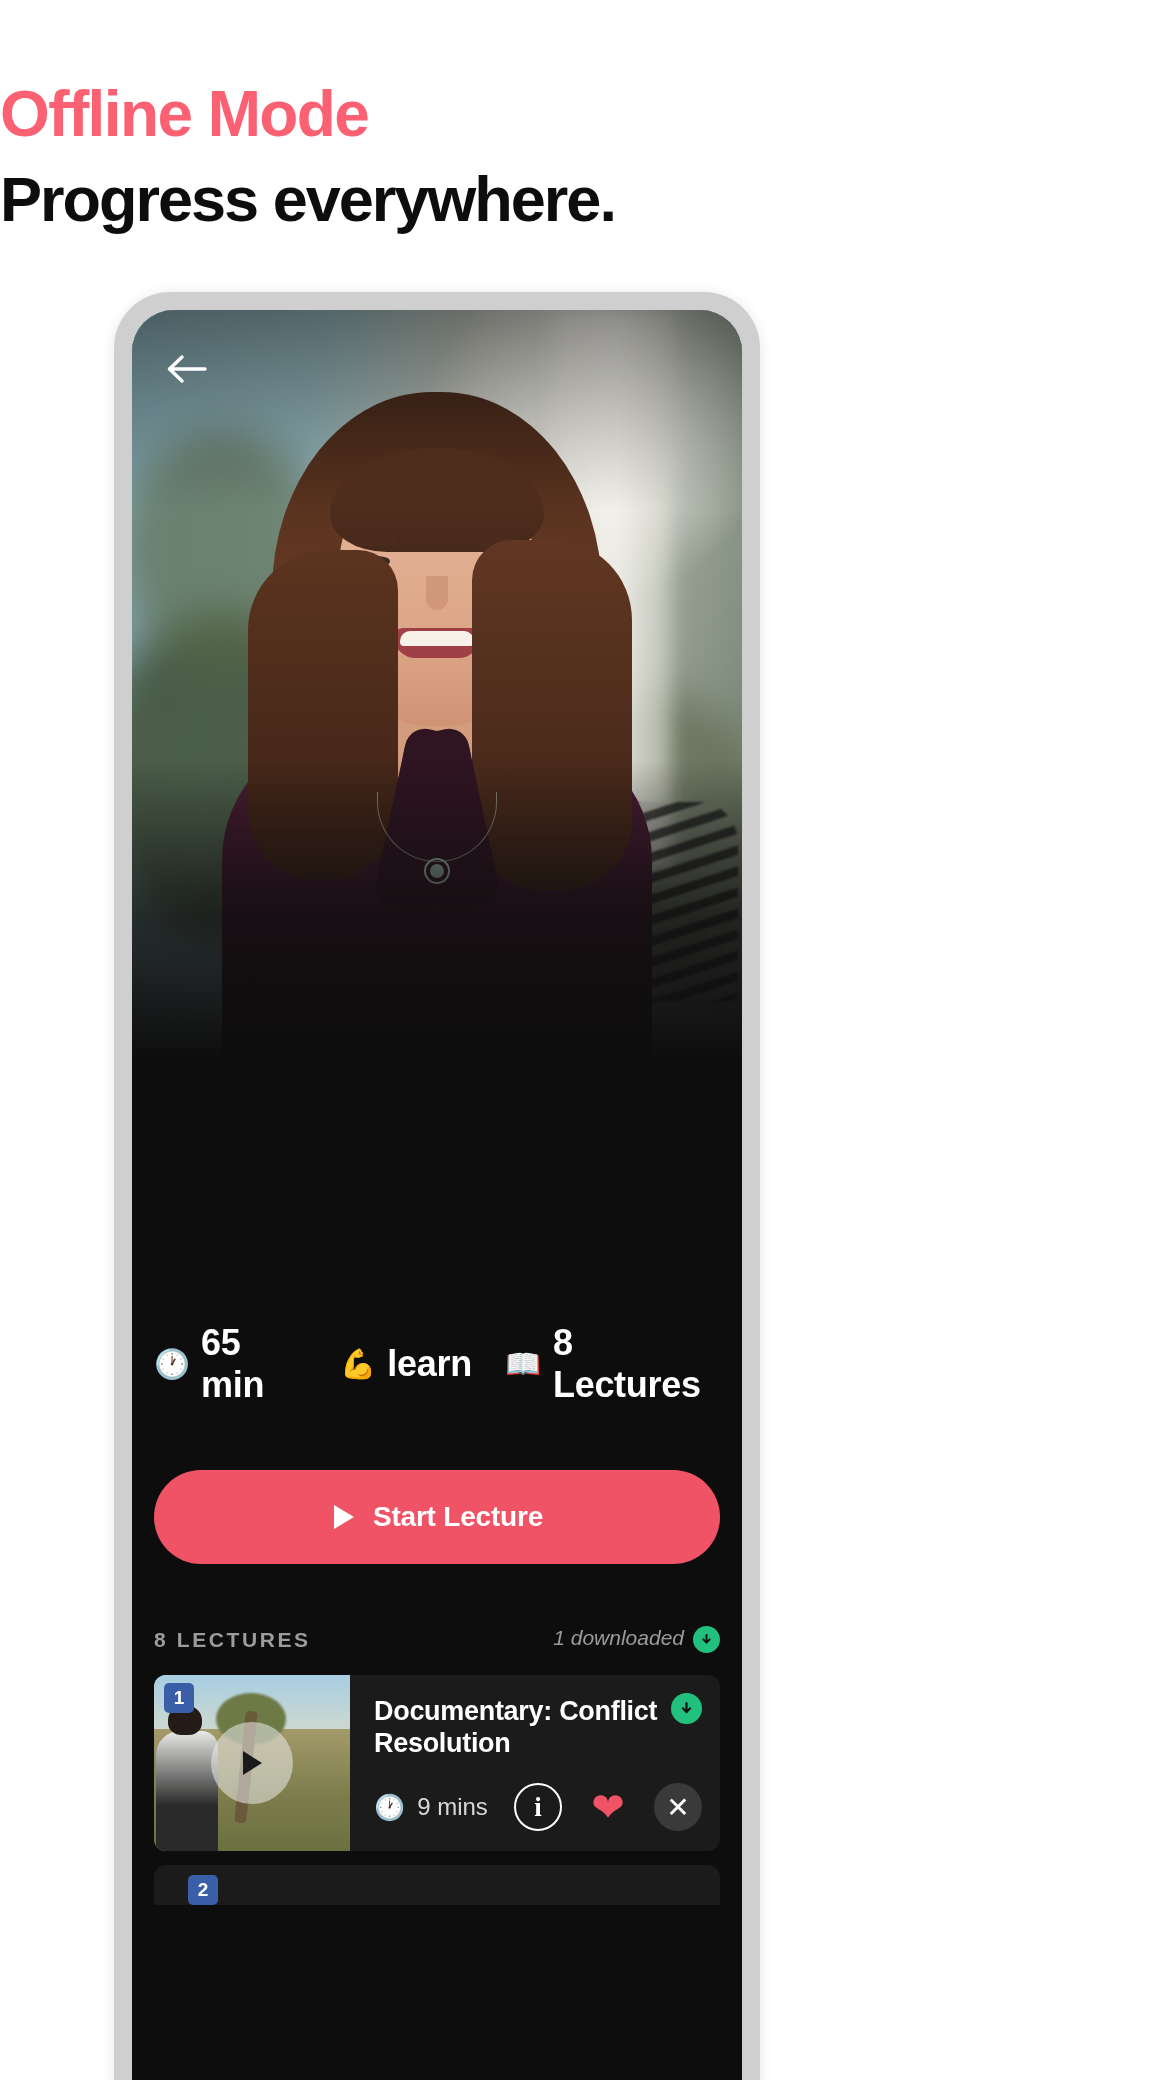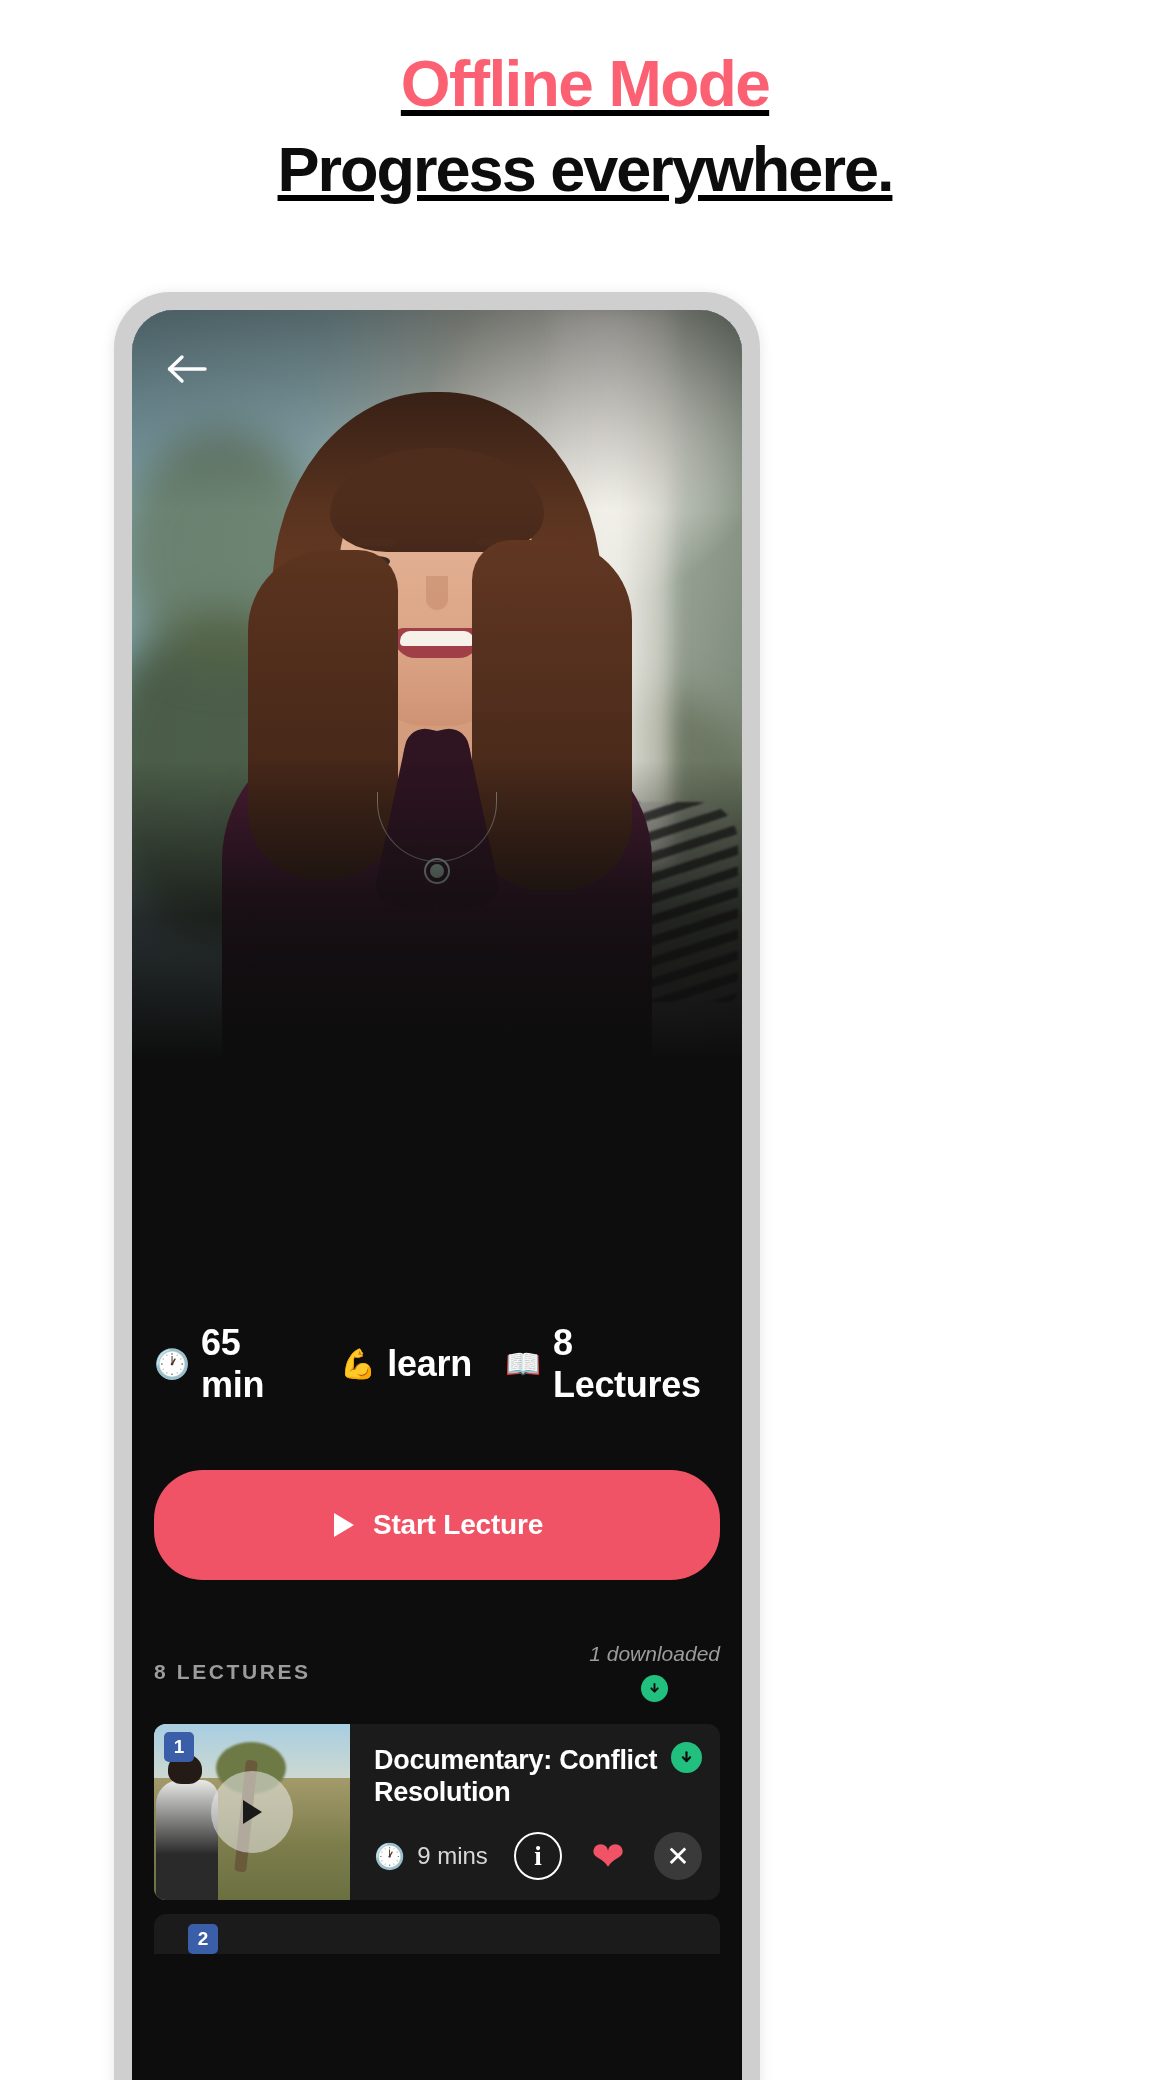--- a/index.html
+++ b/index.html
@@ -7,23 +7,21 @@
   body {
     background:#ffffff;
     font-family:"Liberation Sans", sans-serif;
     overflow:hidden;
     position:relative;
   }
 
   
   .promo {
     width:100%;
-    padding-top:52px;
-    text-align:center;
-    text-decoration:underline;
+    padding-top:82px;
   }
   .promo-line1 {
     font-size:64px;
     font-weight:700;
     color:#fb6172;
     letter-spacing:-1.6px;
     line-height:1.0;
   }
   .promo-line2 {
     font-size:63px;
@@ -161,37 +159,37 @@
     margin-top:34px;
     color:#ededed;
     font-size:26px;
     line-height:1.45;
     letter-spacing:-.2px;
   }
 
   .cta {
     display:flex; align-items:center; justify-content:center; gap:16px;
     margin:64px 0 0 0;
-    height:110px;
+    height:94px;
     background:#f05365;
     border-radius:49px;
     cursor:pointer;
   }
   .cta-label { color:#fff; font-size:28px; font-weight:700; letter-spacing:-.2px; }
 
   .lect-head {
     display:flex; align-items:center; justify-content:space-between;
     margin-top:62px;
     padding-bottom:22px;
   }
   .lect-count {
     color:#9c9c9c; font-size:21px; font-weight:700;
     letter-spacing:2.6px;
   }
-  .dl-note { display:flex; align-items:center; gap:9px;flex-direction:column; }
+  .dl-note { display:flex; align-items:flex-start; gap:9px; }
   .dl-note-txt { color:#9c9c9c; font-size:21px; font-style:italic; }
   .dl-badge {
     width:27px; height:27px; border-radius:50%;
     background:#22c07e;
     display:flex; align-items:center; justify-content:center;
   }
 
   
   .lect-card {
     display:flex;

